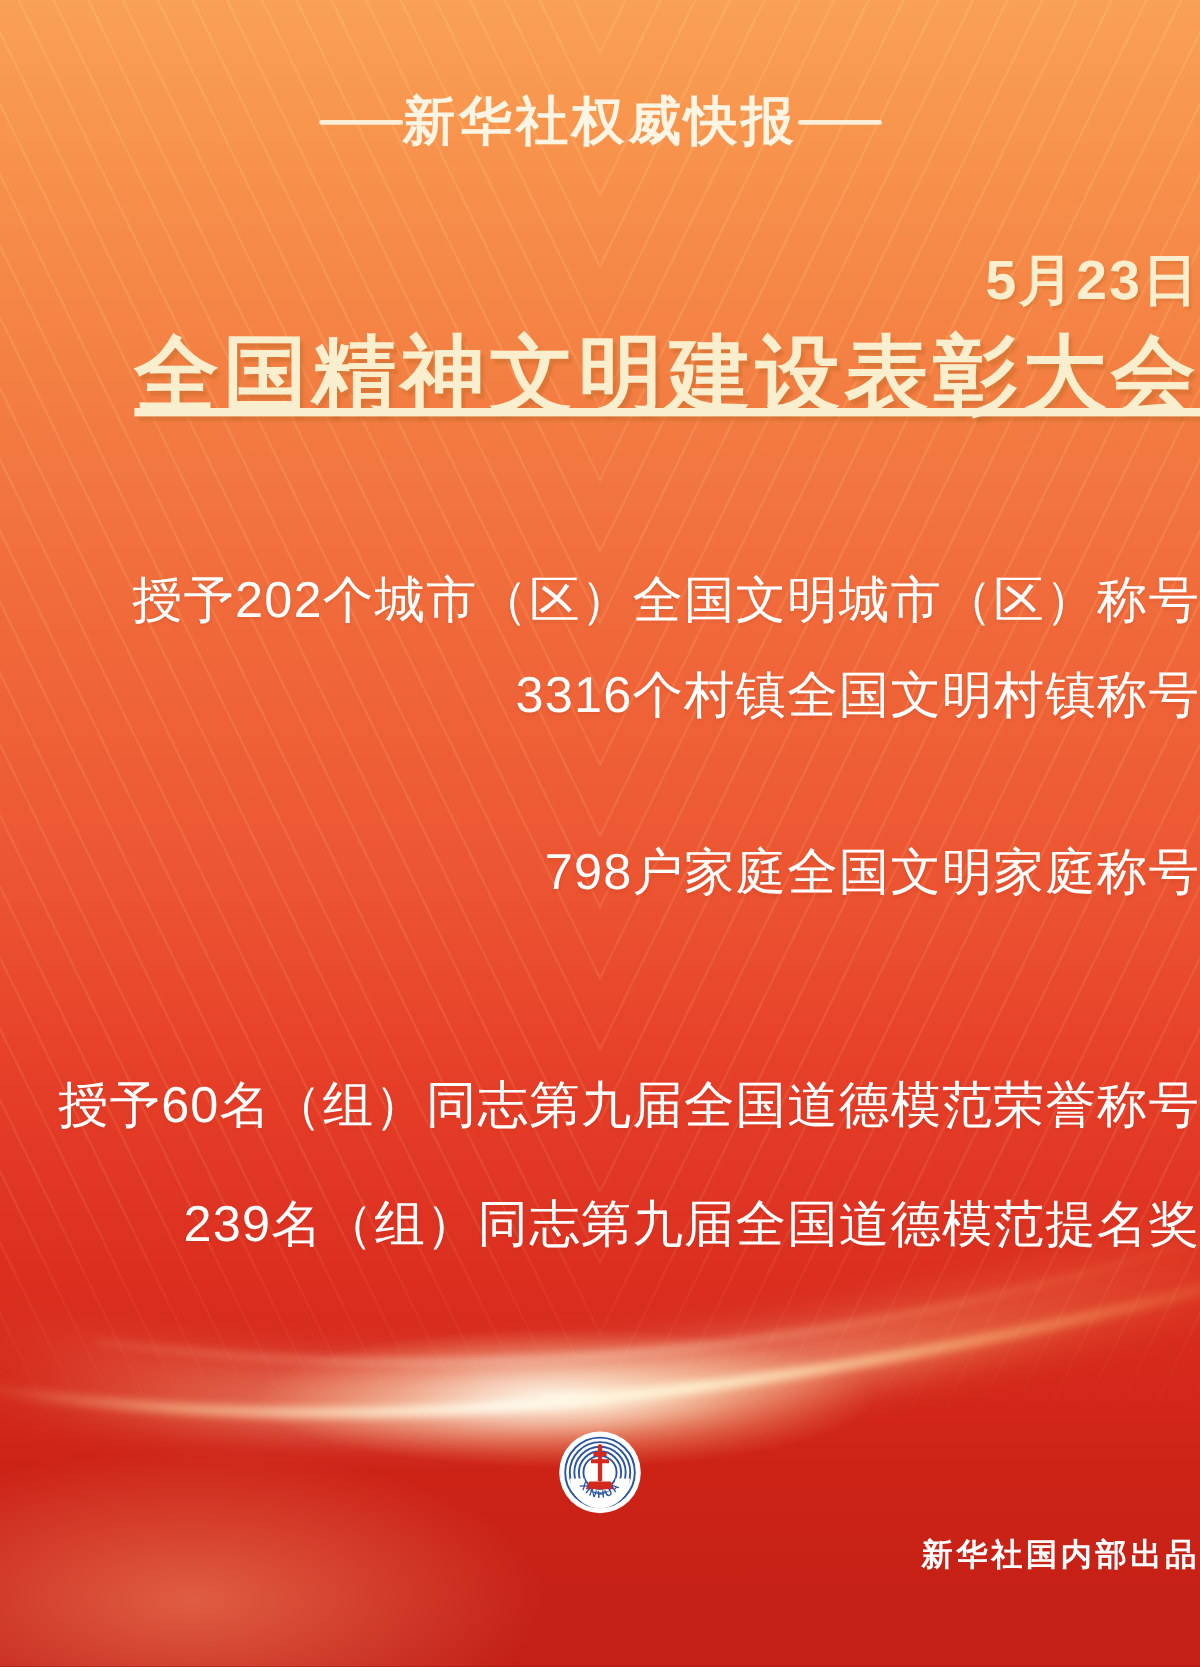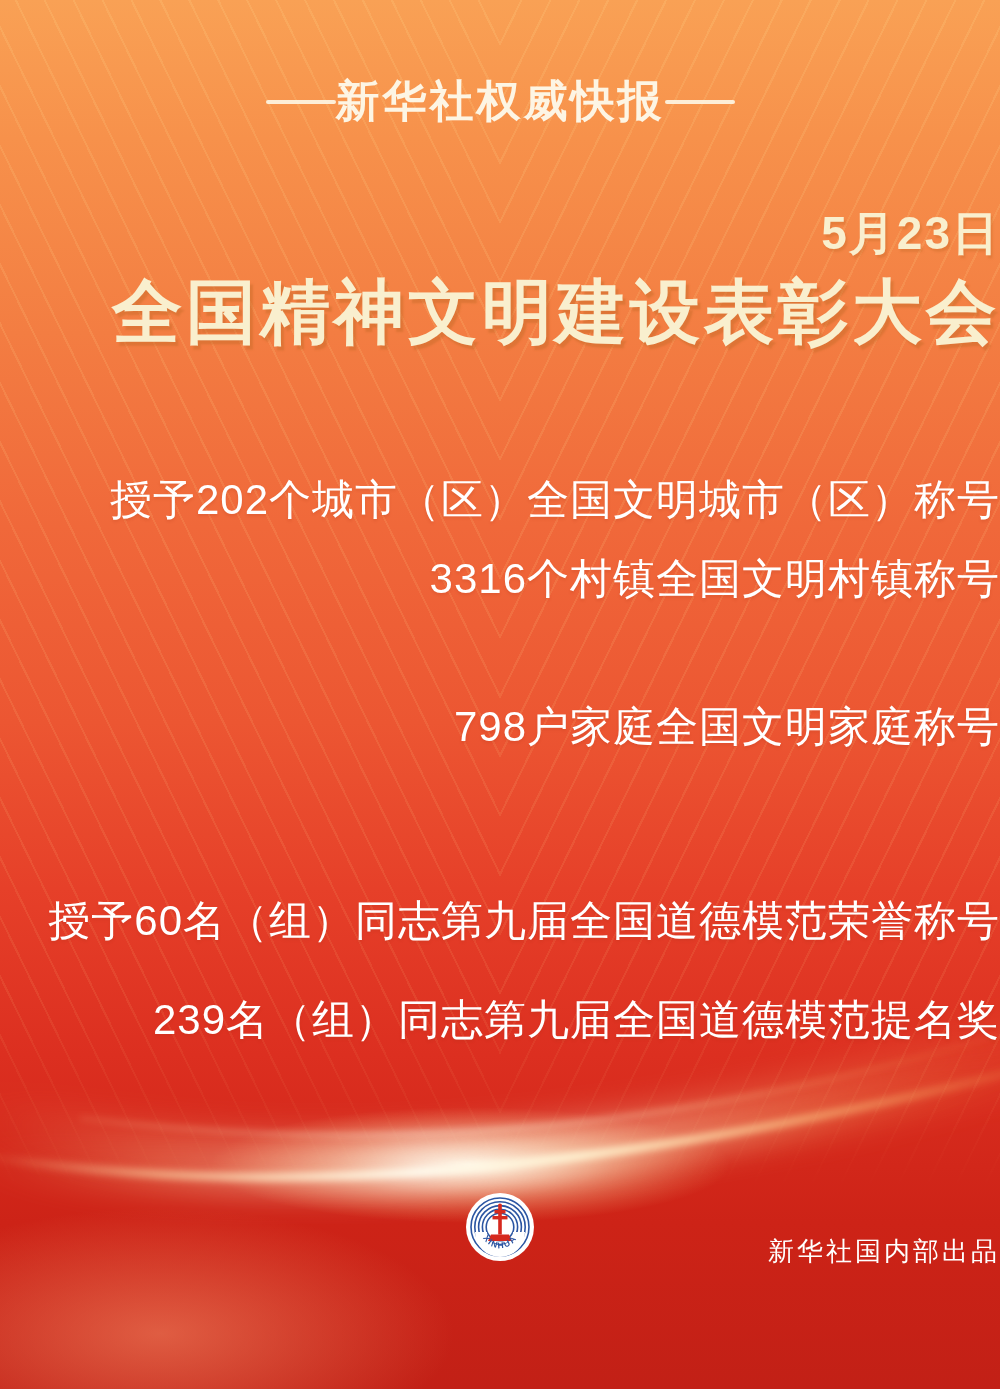--- a/index.html
+++ b/index.html
@@ -41,29 +41,29 @@
   .txt{position:absolute;left:0;width:100%;text-align:right;white-space:nowrap;}
 
   .kicker-row{position:absolute;left:0;top:72px;width:100%;
     display:flex;align-items:center;justify-content:center;}
   .kicker-dash{width:70px;height:4px;border-radius:2px;background:rgba(253,245,227,.92);}
   .kicker-text{font-size:44px;font-weight:700;color:#fdf5e4;letter-spacing:3px;}
 
   .date-line{top:203px;font-size:46px;font-weight:800;color:#f9efce;letter-spacing:2px;
     text-shadow:2px 3px 2px rgba(197,106,40,.35);}
   .main-title{top:266px;font-size:70px;font-weight:900;color:#f9efce;letter-spacing:4px;
-    text-shadow:3px 4px 2px rgba(197,106,40,.45);}
+    text-shadow:3px 4px 2px rgba(197,106,40,.45);text-decoration:underline;}
 
   .body-line{font-size:42px;font-weight:400;color:#ffffff;letter-spacing:1px;
     text-shadow:0 2px 3px rgba(160,50,20,.18);}
   .l0{top:472px;} .l1{top:551px;} .l2{top:625px;} .l3{top:699px;} .l4{top:773px;}
   .m0{top:893px;} .m1{top:992px;}
 
   .logo-wrap{position:absolute;left:calc(50% - 35px);top:1192px;width:70px;height:70px;}
-  .credit{top:1234px;font-size:26px;font-weight:400;color:#ffffff;letter-spacing:3px;}
+  .credit{top:1278px;font-size:26px;font-weight:700;color:#ffffff;letter-spacing:3px;}
 </style>
 </head>
 <body>
 
 <div class="poster">
 
   <div class="chevrons">
     <div class="half left"></div>
     <div class="half right"></div>
   </div>

